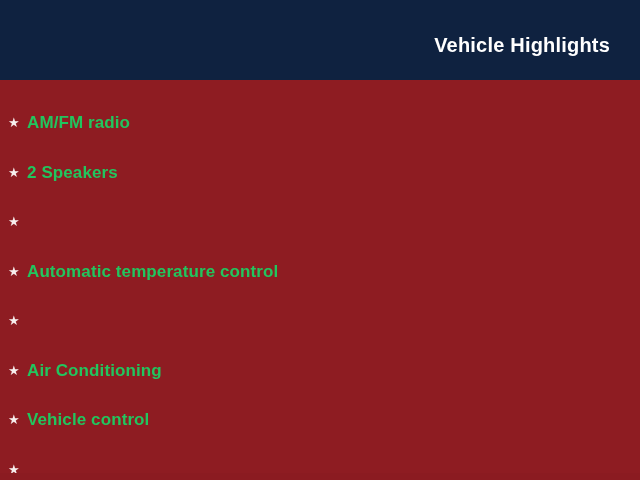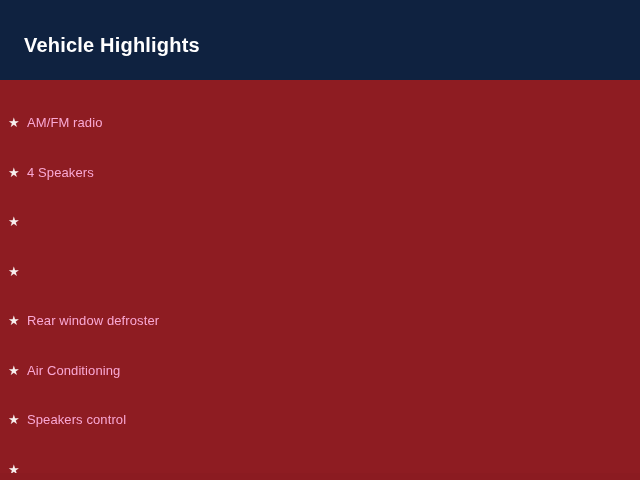--- a/index.html
+++ b/index.html
@@ -26,20 +26,21 @@
   }
 
   
   .header {
     position: relative;
     height: 80px;
     flex: 0 0 80px;
     background: #0f2240;
     display: flex;
     align-items: center;
+    justify-content: flex-end;
     box-sizing: border-box;
     padding: 0 30px 0 24px;
   }
   .header-title {
     color: #ffffff;
     font-size: 20px;
     font-weight: bold;
     letter-spacing: 0.2px;
     line-height: 1;
     white-space: nowrap;
@@ -74,23 +75,23 @@
   .bullet-star {
     flex: 0 0 auto;
     width: 19px;
     color: #f7efee;
     font-size: 13px;
     line-height: 1;
     text-align: left;
   }
 
   .item-label {
-    color: #f9a8d4;
-    font-size: 13px;
-    font-weight: normal;
+    color: #22c55e;
+    font-size: 17px;
+    font-weight: bold;
     line-height: 1;
     letter-spacing: 0.1px;
   }
 
   .bottom-band {
     position: absolute;
     left: 0;
     bottom: 0;
     width: 100%;
     height: 7px;
@@ -109,44 +110,44 @@
   <div class="content">
     <ul class="highlight-list">
 
       <li class="highlight-item">
         <span class="bullet-star">★</span>
         <span class="item-label">AM/FM radio</span>
       </li>
 
       <li class="highlight-item">
         <span class="bullet-star">★</span>
-        <span class="item-label">4 Speakers</span>
+        <span class="item-label">2 Speakers</span>
       </li>
 
       <li class="highlight-item">
         <span class="bullet-star">★</span>
       </li>
 
       <li class="highlight-item">
         <span class="bullet-star">★</span>
+        <span class="item-label">Automatic temperature control</span>
       </li>
 
       <li class="highlight-item">
         <span class="bullet-star">★</span>
-        <span class="item-label">Rear window defroster</span>
       </li>
 
       <li class="highlight-item">
         <span class="bullet-star">★</span>
         <span class="item-label">Air Conditioning</span>
       </li>
 
       <li class="highlight-item">
         <span class="bullet-star">★</span>
-        <span class="item-label">Speakers control</span>
+        <span class="item-label">Vehicle control</span>
       </li>
 
       <li class="highlight-item">
         <span class="bullet-star">★</span>
       </li>
 
     </ul>
 
     <div class="bottom-band"></div>
   </div>

